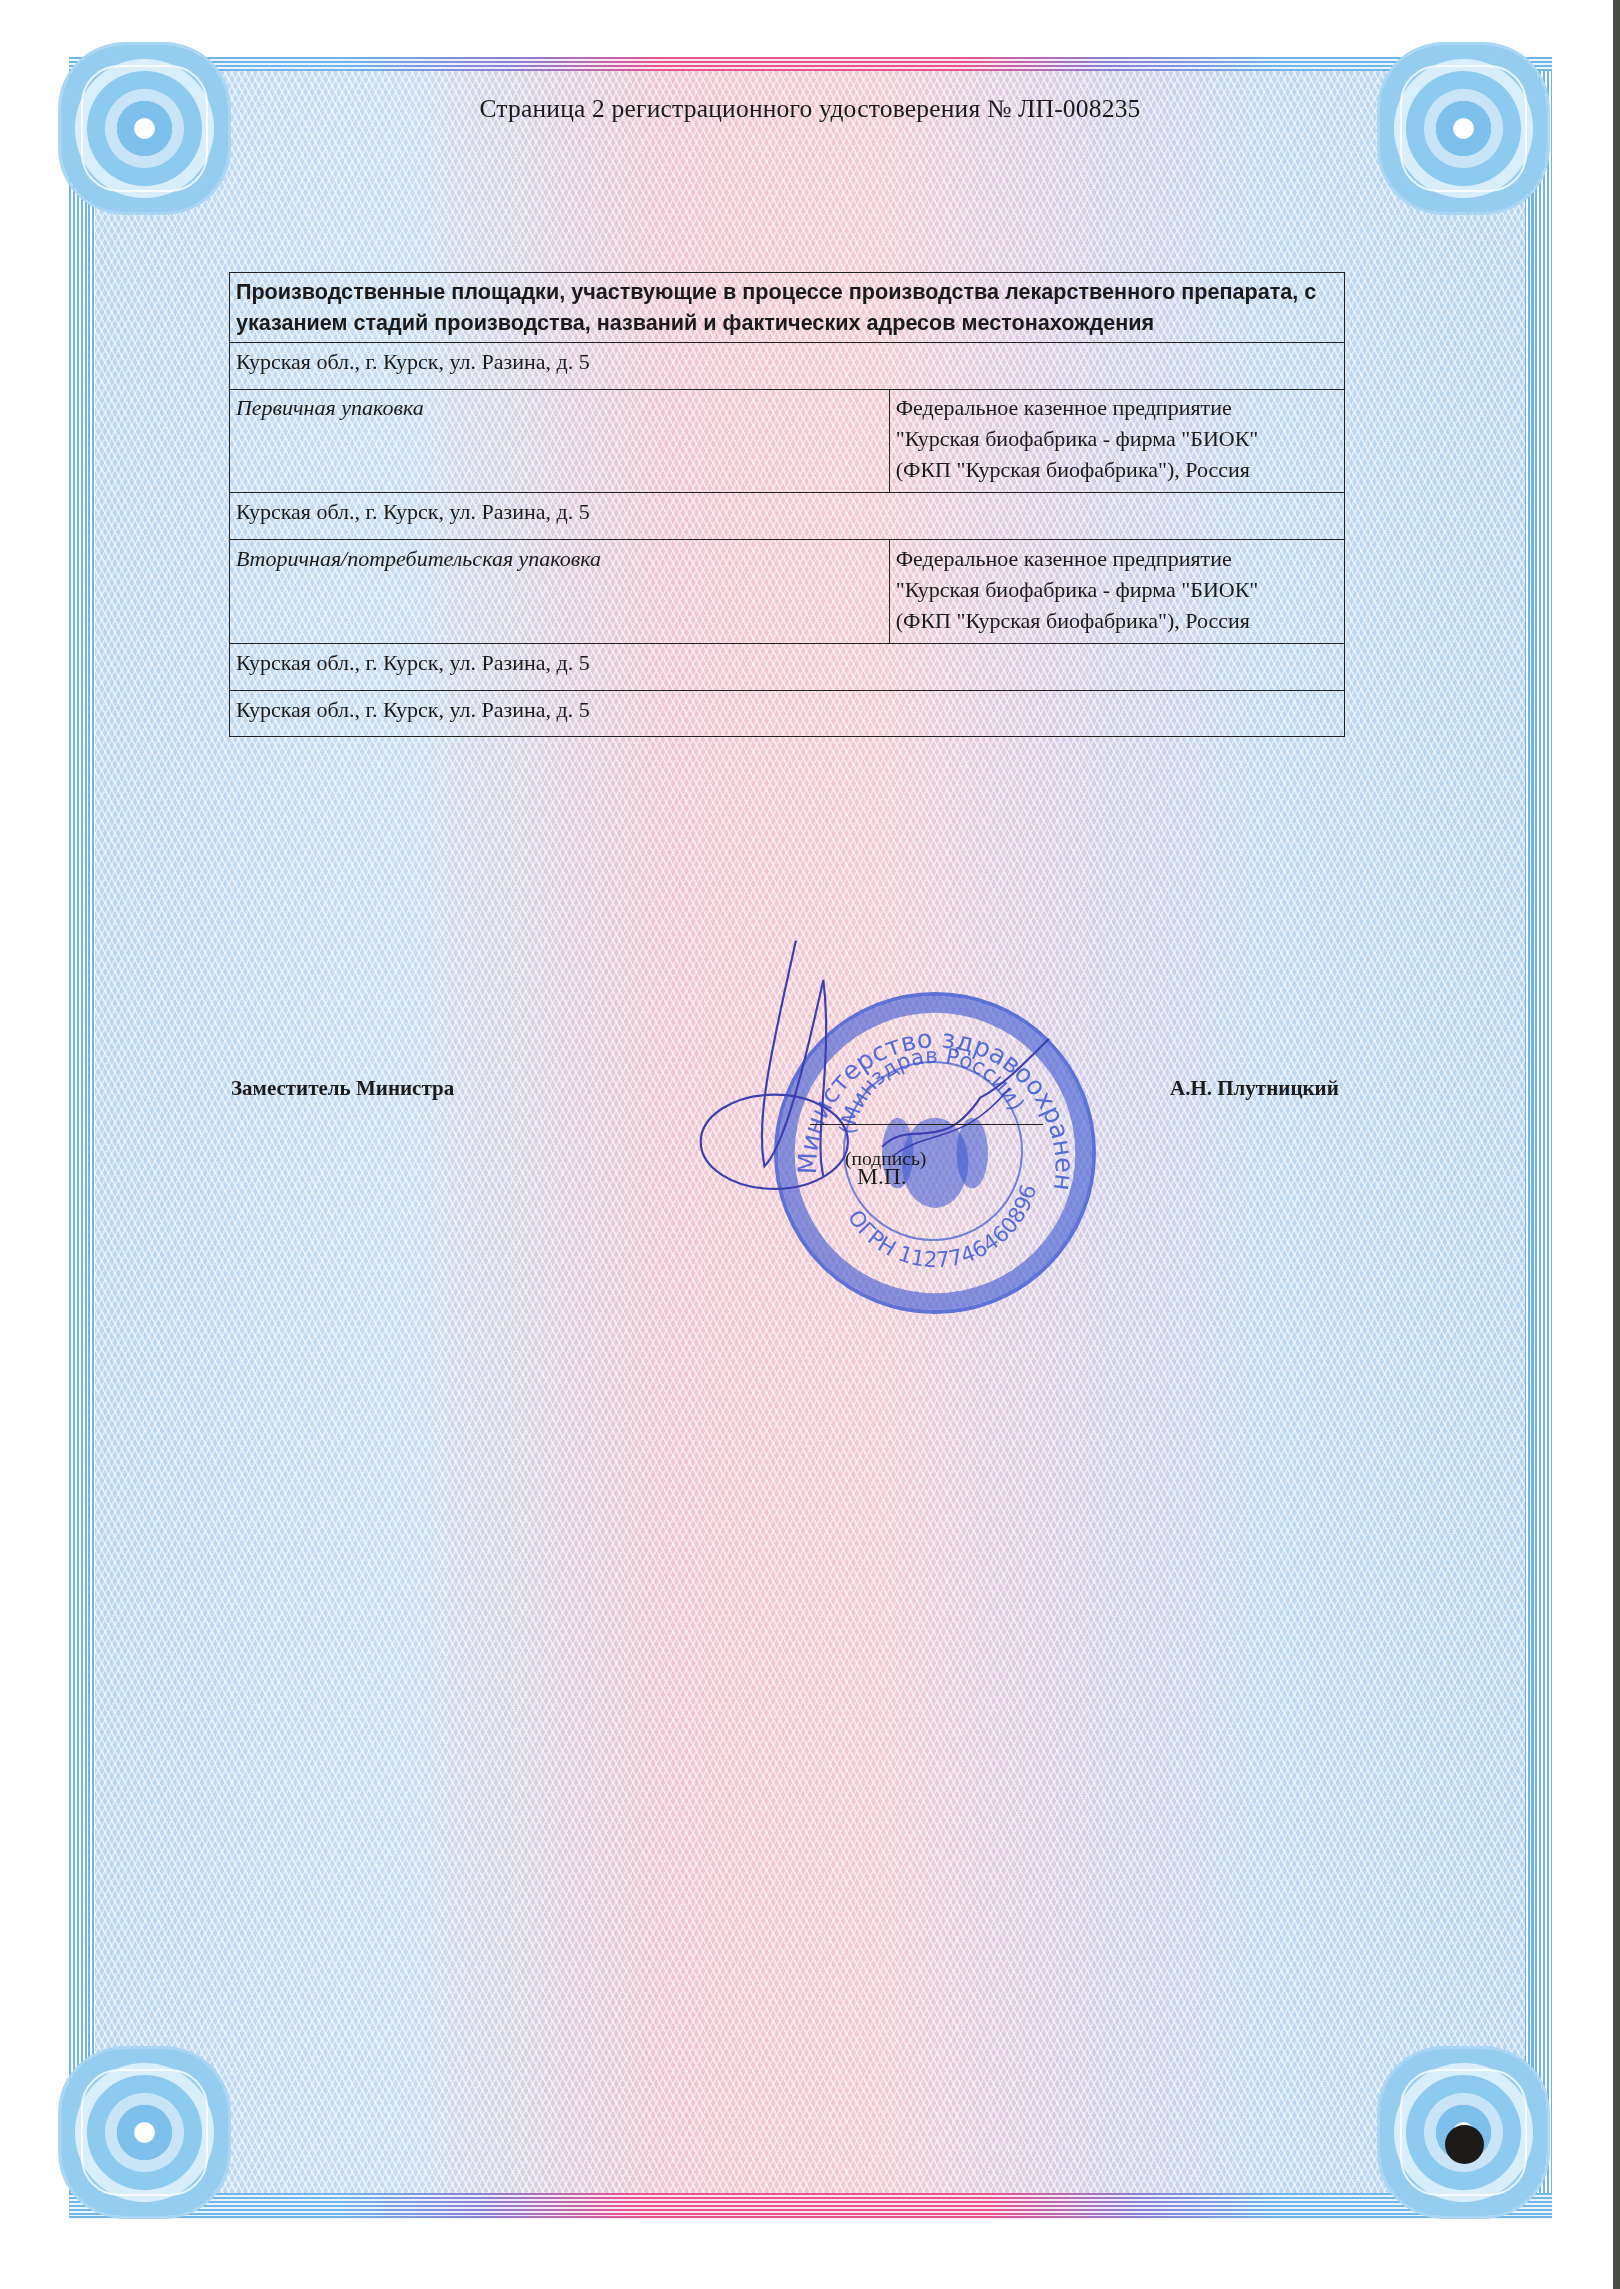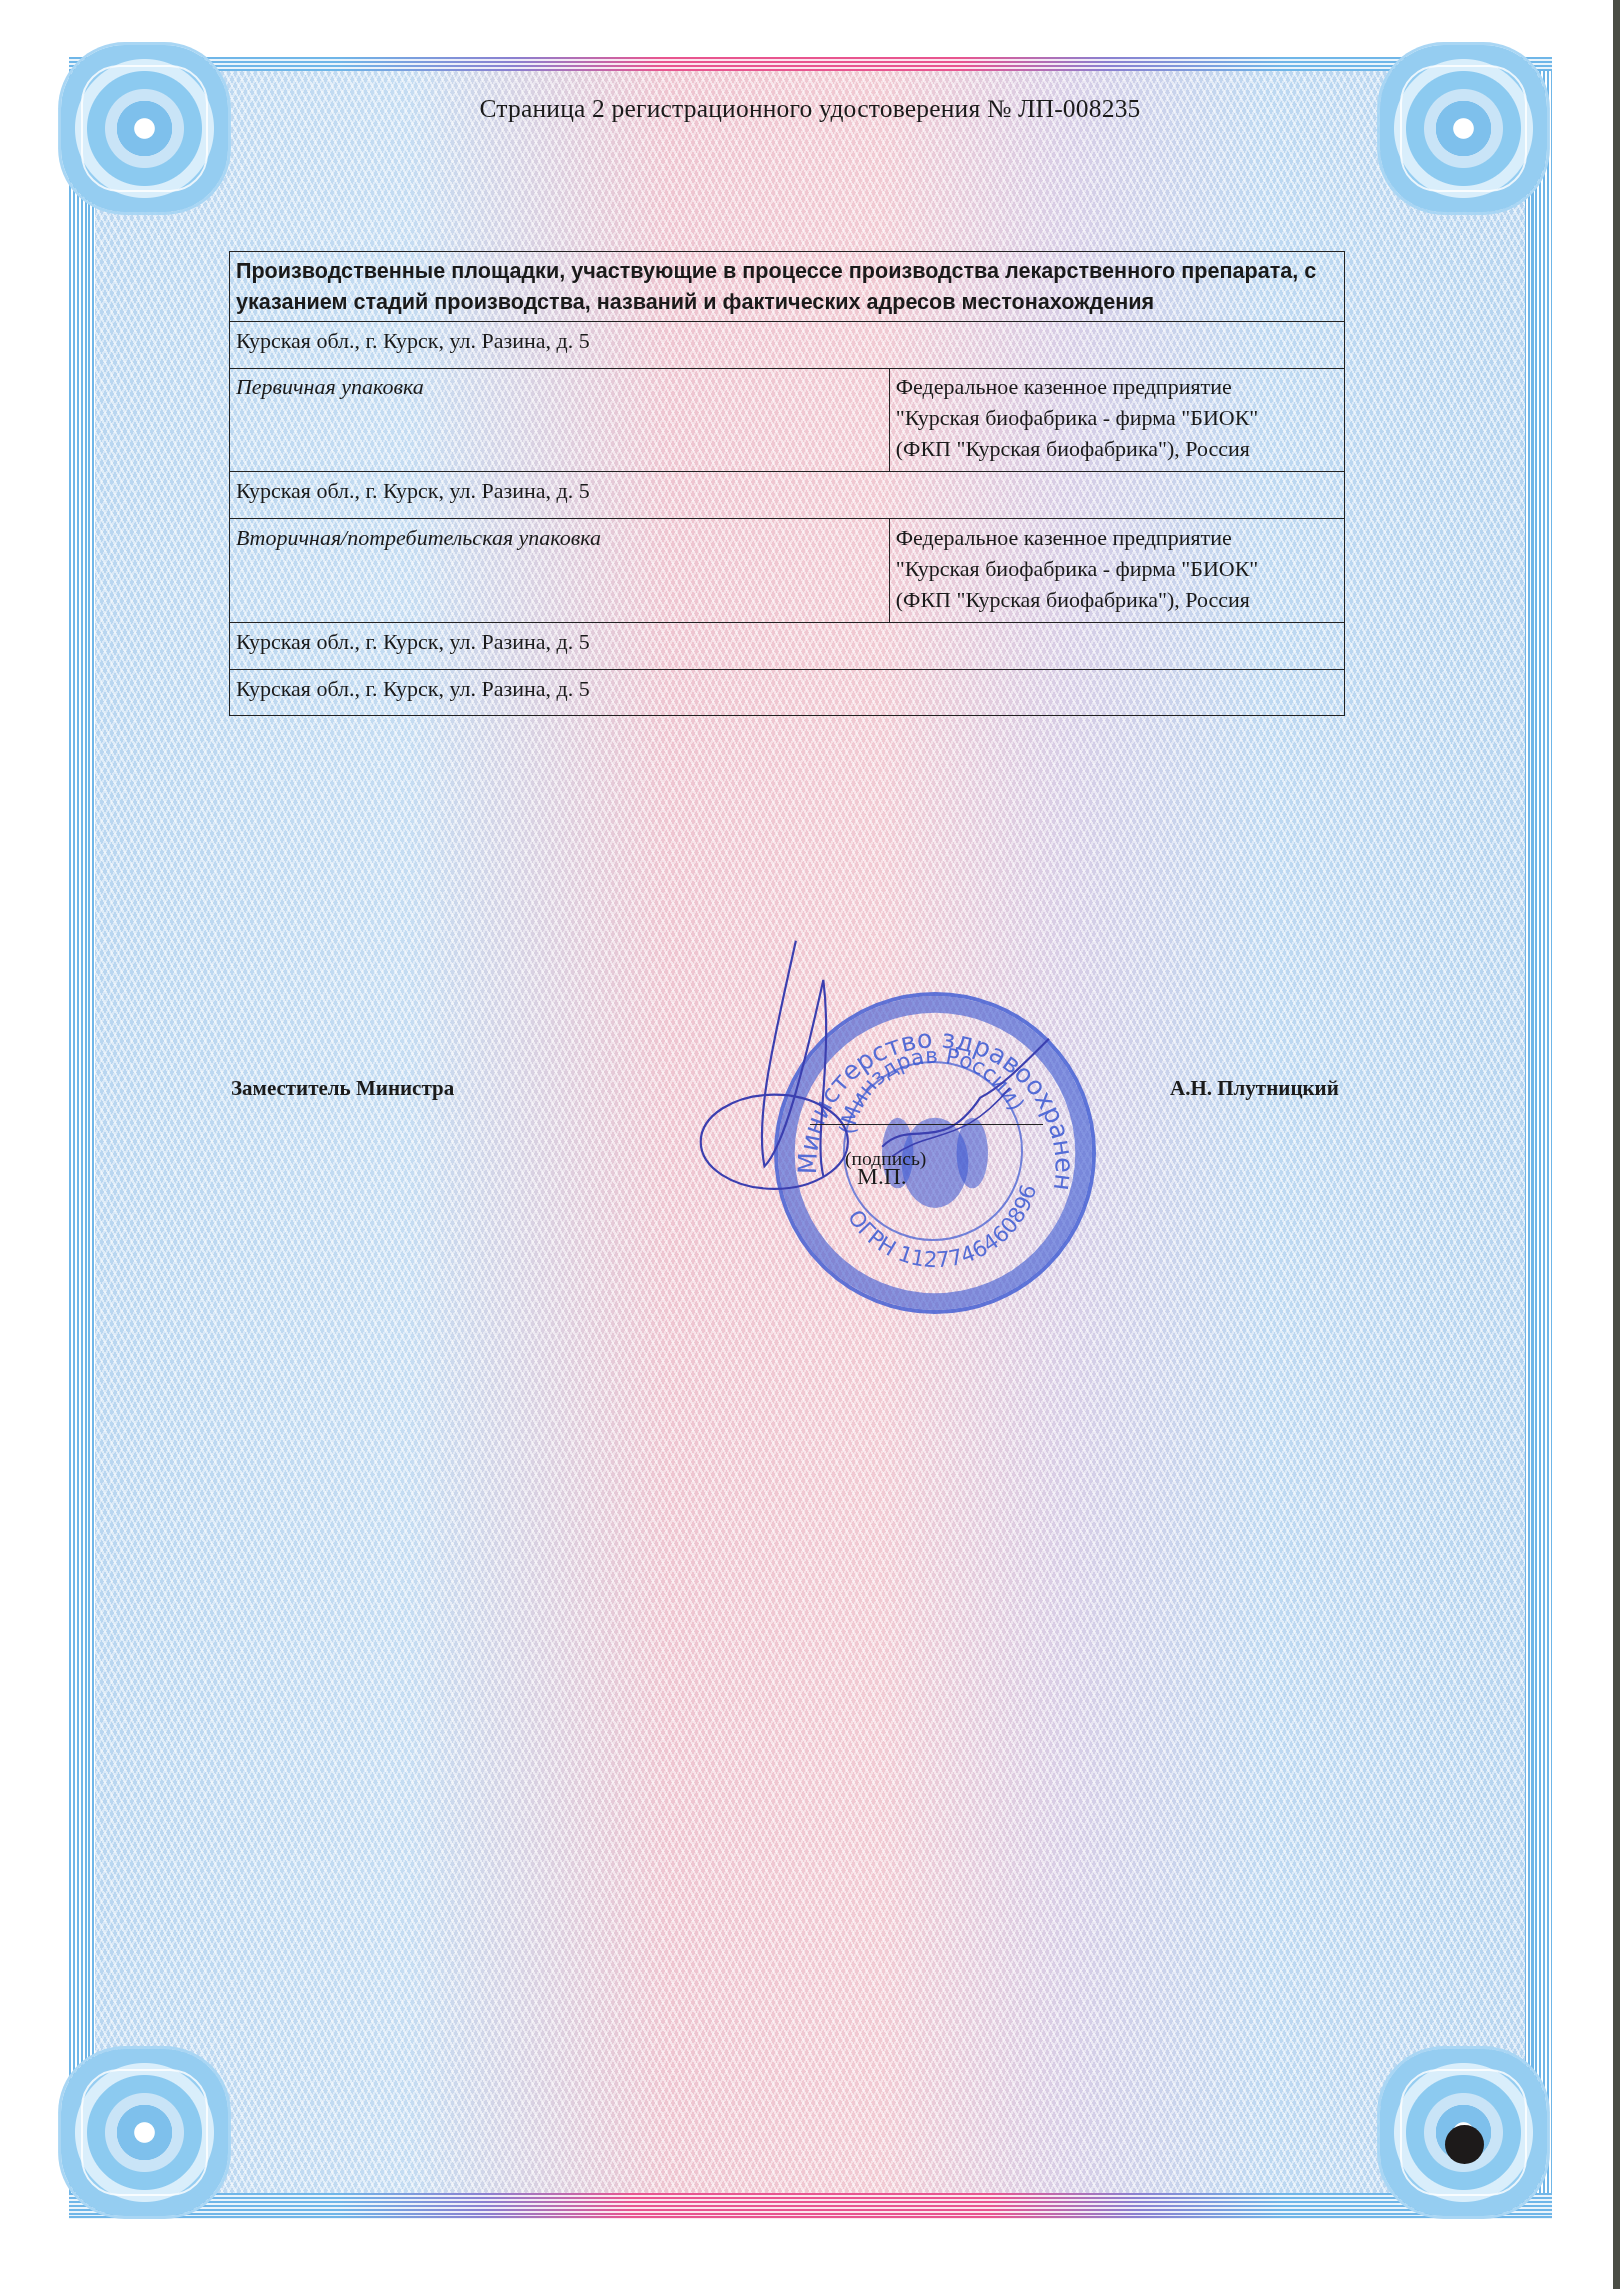--- a/index.html
+++ b/index.html
@@ -52,21 +52,21 @@
     .scan-edge {
       position: absolute; right: 0; top: 0; width: 6.9px; height: 2290px; background: #4a4d45;
     }
 
     .page-heading {
       position: absolute; left: 0; right: 0; top: 94px; text-align: center;
       font-size: 25.5px; letter-spacing: 0.2px;
     }
 
     table.sites {
-      position: absolute; left: 229px; top: 251px; width: 1116px;
+      position: absolute; left: 229px; top: 272px; width: 1116px;
       border-collapse: collapse; font-size: 22px; line-height: 31px;
     }
     table.sites td {
       border: 1.6px solid #222; padding: 2.9px 5.9px 3.9px 5.9px; vertical-align: top;
     }
     table.sites td.thin-left { border-left: 1px solid #555; }
     .cell-head { font-weight: bold; font-family: "Liberation Sans", "DejaVu Sans", sans-serif; font-size: 21.6px; line-height: 31px; }
     .cell-stage { font-style: italic; width: 647px; }
     .cell-org { white-space: pre-line; }
     .row-stage td { height: 96px; }

